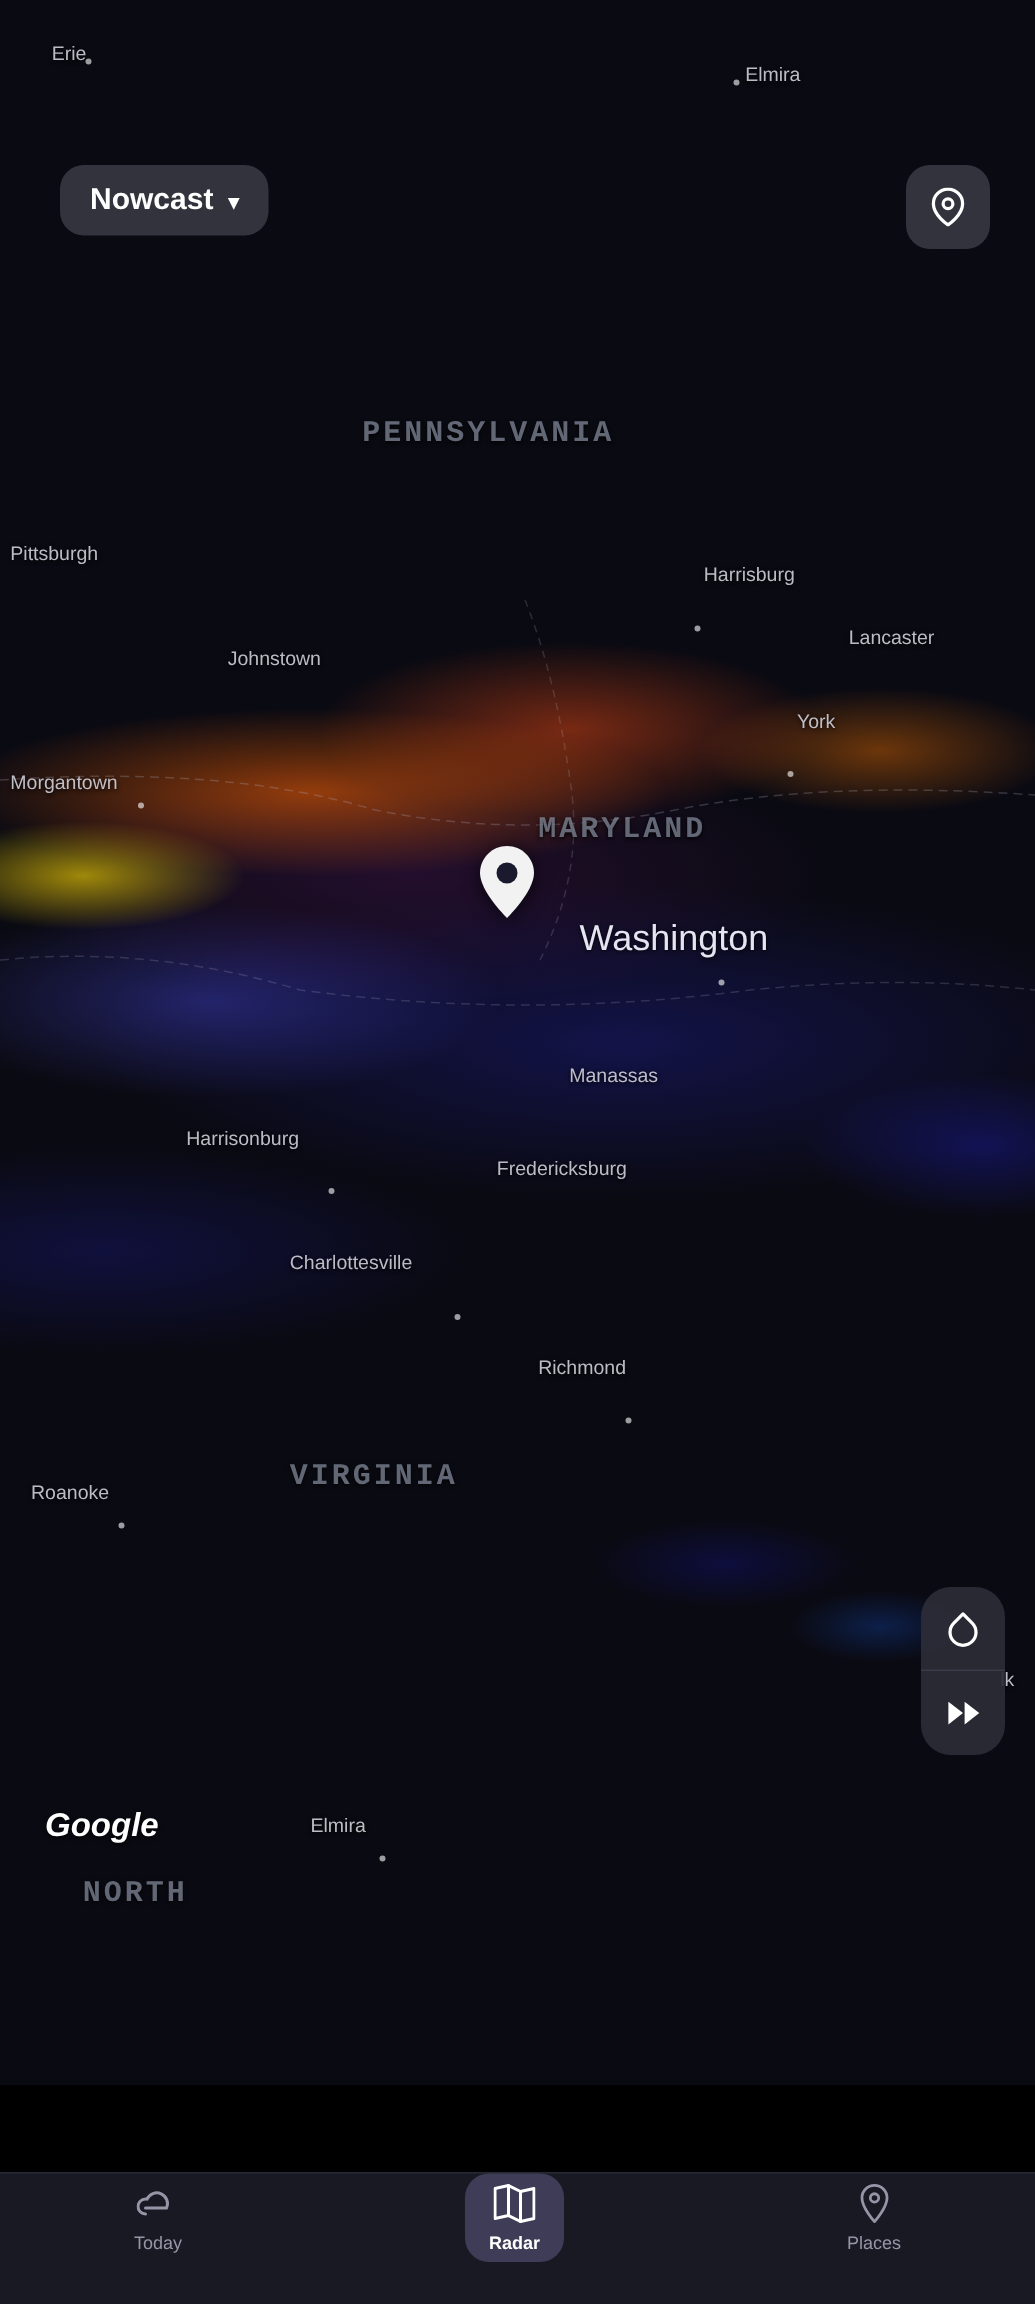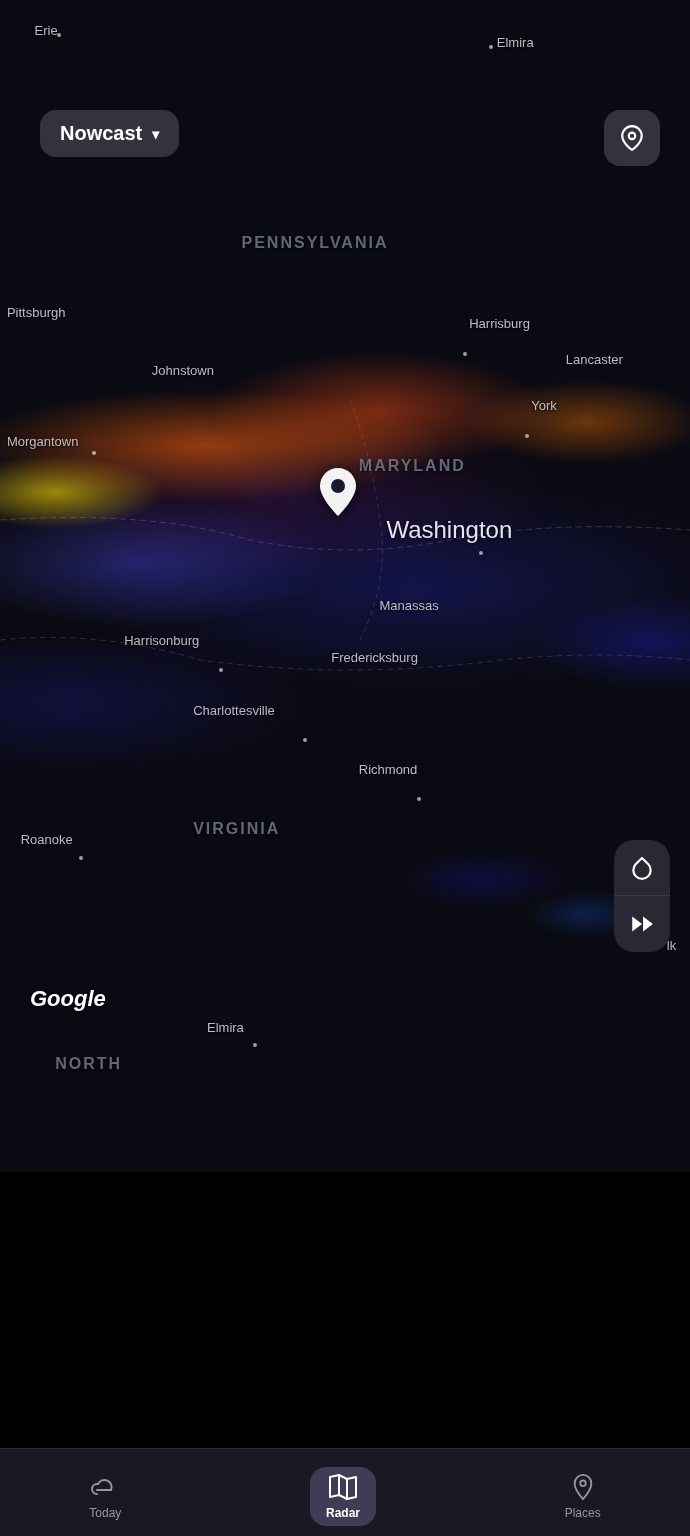--- a/index.html
+++ b/index.html
@@ -8,21 +8,21 @@
       height: 1536px;
       overflow: hidden;
       background: #000;
       font-family: -apple-system, BlinkMacSystemFont, 'Helvetica Neue', sans-serif;
     }
 
     
     #map-container {
       position: relative;
       width: 690px;
-      height: 1172px;
+      height: 1390px;
       overflow: hidden;
       background: #0a0a12;
     }
 
     
     .radar-layer {
       position: absolute;
       inset: 0;
       background:
         radial-gradient(ellipse 340px 80px at 30% 38%, rgba(255,100,0,0.55) 0%, transparent 70%),
@@ -44,24 +44,25 @@
       position: absolute;
       color: rgba(220,220,230,0.85);
       font-size: 13px;
       font-weight: 400;
       white-space: nowrap;
       text-shadow: 0 1px 3px rgba(0,0,0,0.9);
       pointer-events: none;
     }
     .city-label.state-label {
       color: rgba(160,170,190,0.6);
-      font-size: 16px;
+      font-size: 20px;
       font-weight: 600;
       letter-spacing: 2px;
       text-transform: uppercase;
+      font-family: Liberation Mono, monospace;
     }
     .city-dot {
       position: absolute;
       width: 4px;
       height: 4px;
       border-radius: 50%;
       background: rgba(255,255,255,0.6);
     }
 
     
@@ -220,21 +221,21 @@
 
     
     .bottom-nav {
       position: absolute;
       bottom: 0;
       left: 0;
       right: 0;
       height: 88px;
       background: rgba(25,25,35,0.99);
       display: flex;
-      align-items: flex-end;
+      align-items: flex-start;
       justify-content: space-around;
       border-top: 1px solid rgba(80,80,100,0.3);
       padding-bottom: 10px;
       gap: 26px;
     }
     .nav-item {
       display: flex;
       flex-direction: column;
       align-items: center;
       gap: 5px;

